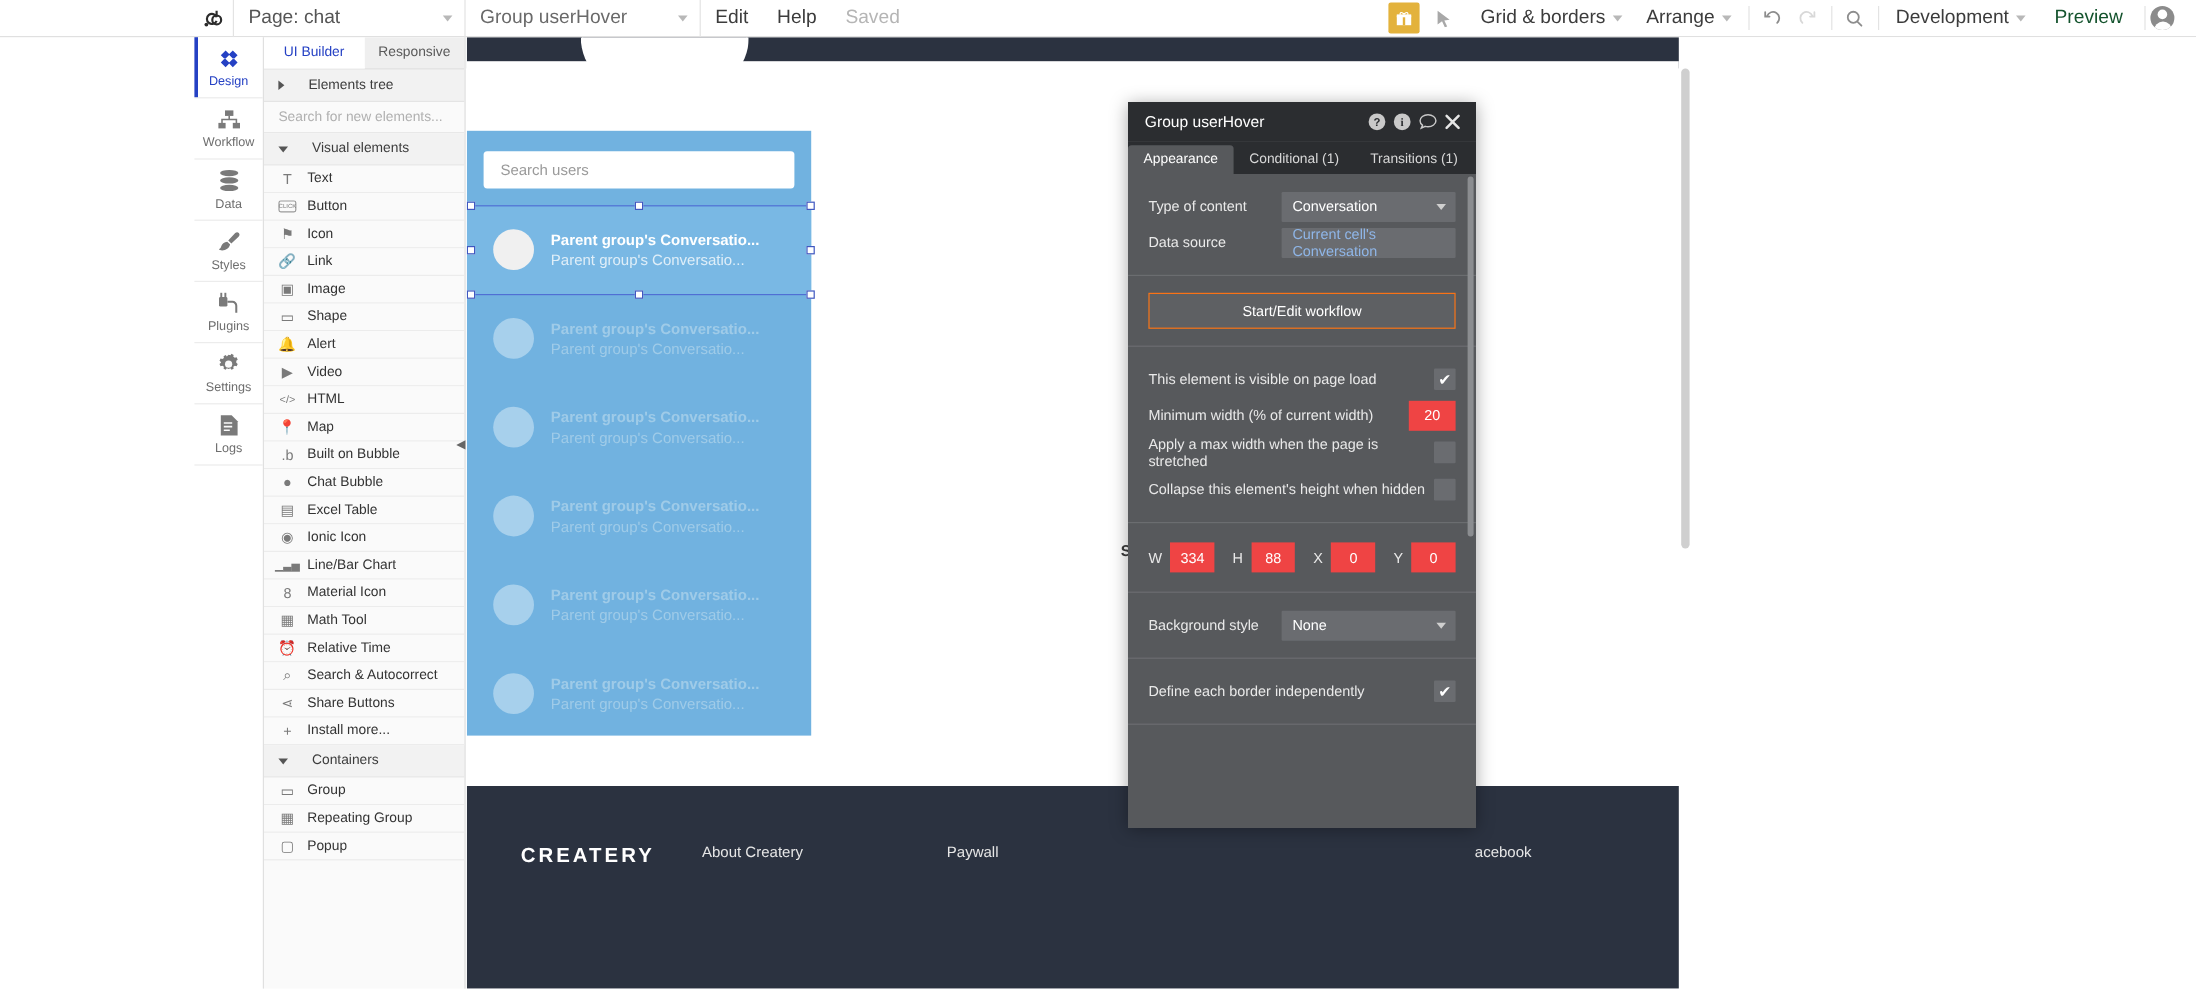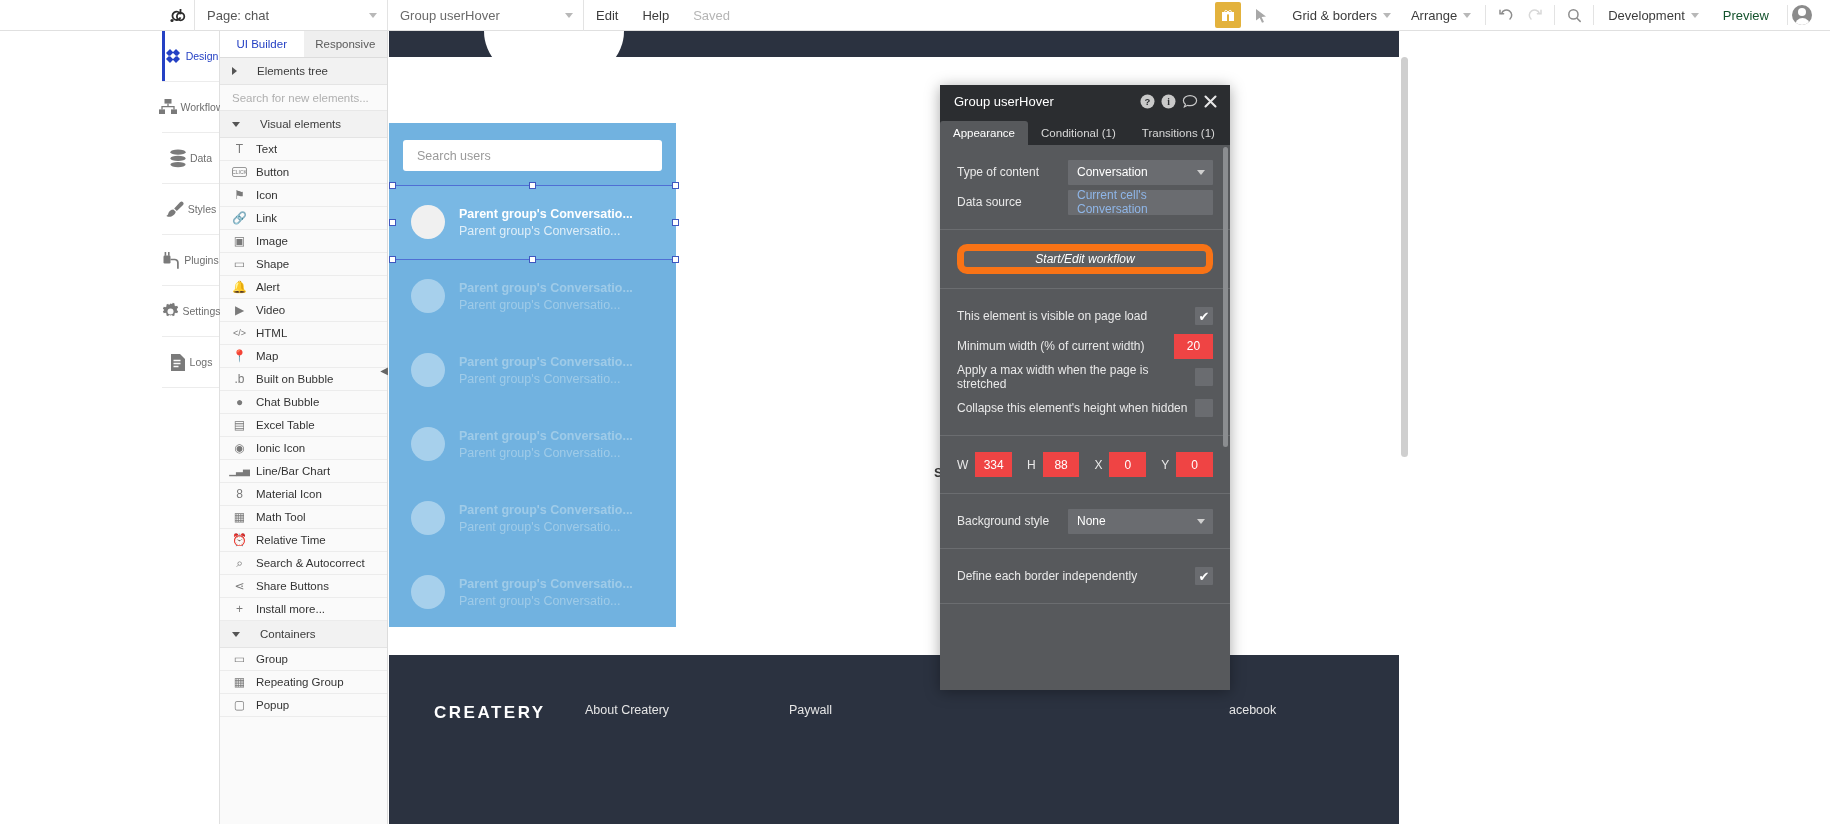--- a/index.html
+++ b/index.html
@@ -7,21 +7,21 @@
     width: 1830px; height: 824px;
     font-family: "Liberation Sans", sans-serif;
     background: #ffffff; overflow: hidden;
   }
   .app { position: relative; width: 1830px; height: 824px; }
 
   
   .topbar {
     position: absolute; top: 0; left: 0; width: 1830px; height: 31px;
     background: #fff; border-bottom: 1px solid #e0e0e0;
-    display: flex; align-items: center; font-size: 13px; color: #3c3c3c;
+    display: flex; align-items: center; font-size: 16px; color: #3c3c3c;
   }
   .tb-logo {
     width: 32px; height: 31px; display: flex; align-items: center;
     justify-content: center; margin-left: 162px; color: #2c2c2c;
     font-size: 17px; font-weight: 700; letter-spacing: -1px;
   }
   .tb-sel {
     height: 31px; display: flex; align-items: center; padding: 0 10px 0 12px;
     border-left: 1px solid #e3e3e3; border-right: 1px solid #e3e3e3;
     color: #555; position: relative;
@@ -66,21 +66,21 @@
     content: ""; position: absolute; width: 15px; height: 9px;
     border-radius: 8px 8px 0 0; background: #fff; left: 2.5px; top: 13px;
   }
 
   
   .rail {
     position: absolute; top: 31px; left: 162px; width: 58px; height: 793px;
     background: #fff; border-right: 1px solid #e0e0e0;
   }
   .rail-item {
-    height: 51px; display: flex; flex-direction: row; align-items: center;
+    height: 51px; display: flex; flex-direction: column; align-items: center;
     justify-content: center; gap: 3px; font-size: 10.5px; color: #6e6e6e;
     border-bottom: 1px solid #ececec; cursor: pointer; position: relative;
   }
   .rail-item.active { color: #2541c4; }
   .rail-item.active::before {
     content: ""; position: absolute; left: 0; top: 0; bottom: 0;
     width: 3px; background: #2541c4;
   }
   .rail-ico { height: 20px; display: flex; align-items: center; }
 
@@ -133,21 +133,21 @@
   .cv-topband {
     position: absolute; top: 0; left: 0; width: 1010px; height: 26px;
     background: #2b3240;
   }
   .cv-arc {
     position: absolute; top: 0; left: 95px; width: 140px; height: 46px;
     border-radius: 0 0 70px 70px; background: #fff;
     border-left: 2px solid #fff; border-right: 2px solid #fff;
   }
   .cv-body {
-    position: absolute; top: 34px; left: 0; width: 1010px; bottom: 0;
+    position: absolute; top: 20px; left: 0; width: 1010px; bottom: 0;
     background: #fff;
   }
   .userlist {
     position: absolute; top: 58px; left: 0; width: 287px; height: 504px;
     background: #71b2e0;
   }
   .search-users {
     position: absolute; top: 17px; left: 14px; width: 259px; height: 31px;
     background: #fff; border-radius: 3px; display: flex; align-items: center;
     padding-left: 14px; font-size: 12.5px; color: #9a9a9a;
@@ -234,23 +234,23 @@
     position: absolute; right: 8px; top: 10px;
     border-left: 4px solid transparent; border-right: 4px solid transparent;
     border-top: 5px solid #cfcfcf;
   }
   .pw-chk {
     width: 18px; height: 18px; background: #6a6c70; border-radius: 1px;
     display: flex; align-items: center; justify-content: center;
     color: #fff; font-size: 13px; cursor: pointer;
   }
   .pw-btn {
-    margin: 4px 17px; height: 30px; border: 7px solid #f97316;
+    margin: 4px 17px; height: 30px; border: 1px solid #f97316;
     background: #5e6063; display: flex; align-items: center;
-    justify-content: center; color: #fff; cursor: pointer; border-radius: 10px; font-style: italic;
+    justify-content: center; color: #fff; cursor: pointer; border-radius: 0;
   }
   .pw-num {
     width: 39px; height: 25px; background: #ef4444; display: flex;
     align-items: center; justify-content: center; color: #fff;
   }
   .pw-geo { display: flex; align-items: center; gap: 7px; padding: 0 17px; margin: 6px 0; }
   .pw-geo .g { margin-left: 8px; }
   .pw-geo .g:first-child { margin-left: 0; }
   .pw-style-field { width: 193px; }
   .pw-scroll {

